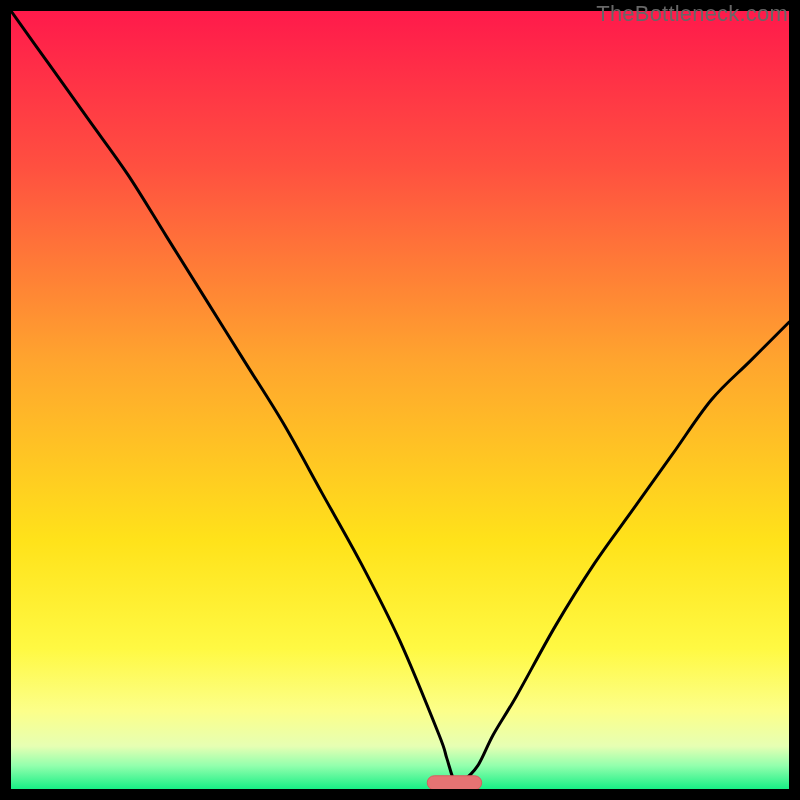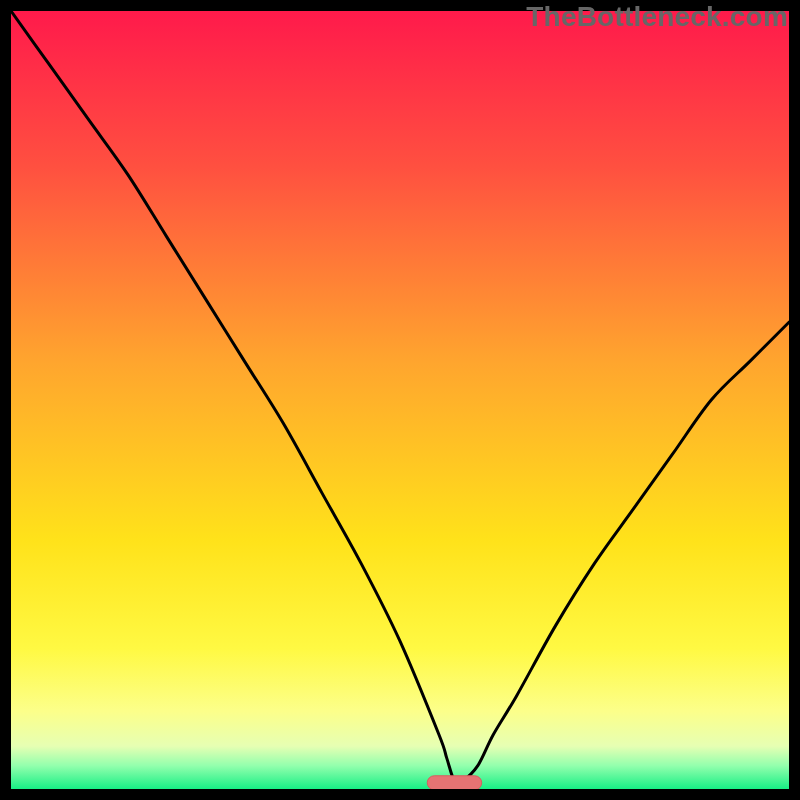--- a/index.html
+++ b/index.html
@@ -24,22 +24,22 @@
     left: 0;
     top: 0;
     width: 778px;
     height: 778px;
   }
   .attribution {
     position: absolute;
     top: 1px;
     right: 12px;
     color: #676767;
-    font-size: 28px;
-    font-weight: 700;
+    font-size: 22px;
+    font-weight: 400;
     letter-spacing: 0.2px;
   }
 </style>
 </head>
 <body>
 
 <div class="frame">
   <svg class="plot" viewBox="0 0 778 778" preserveAspectRatio="none">
     <defs>
       <linearGradient id="bg-grad" x1="0" y1="0" x2="0" y2="1">

